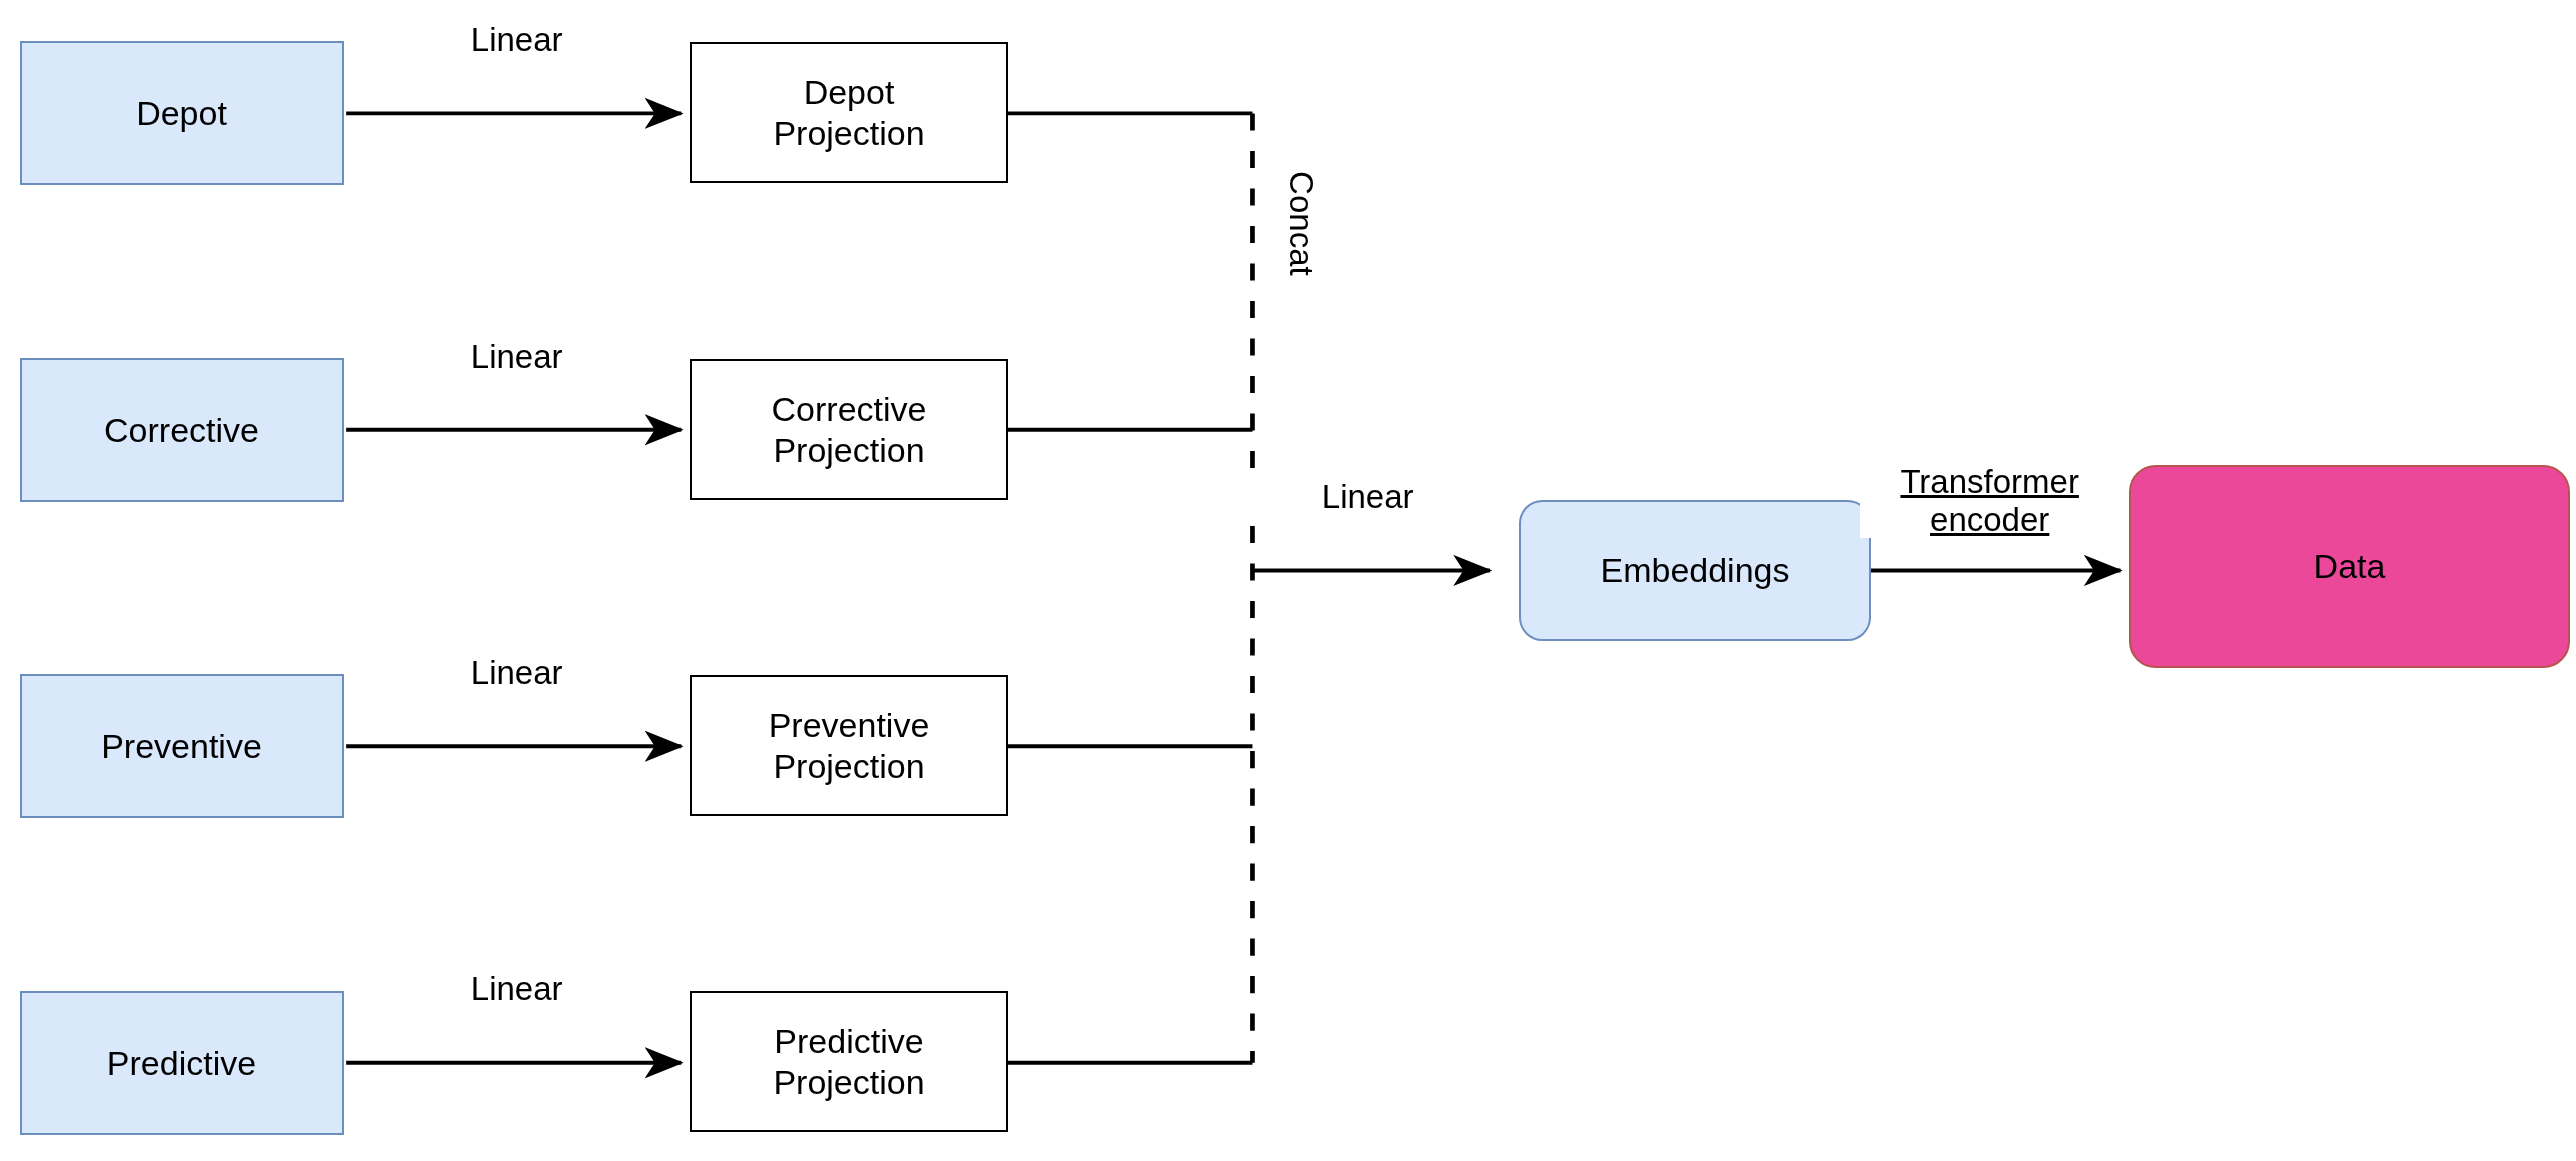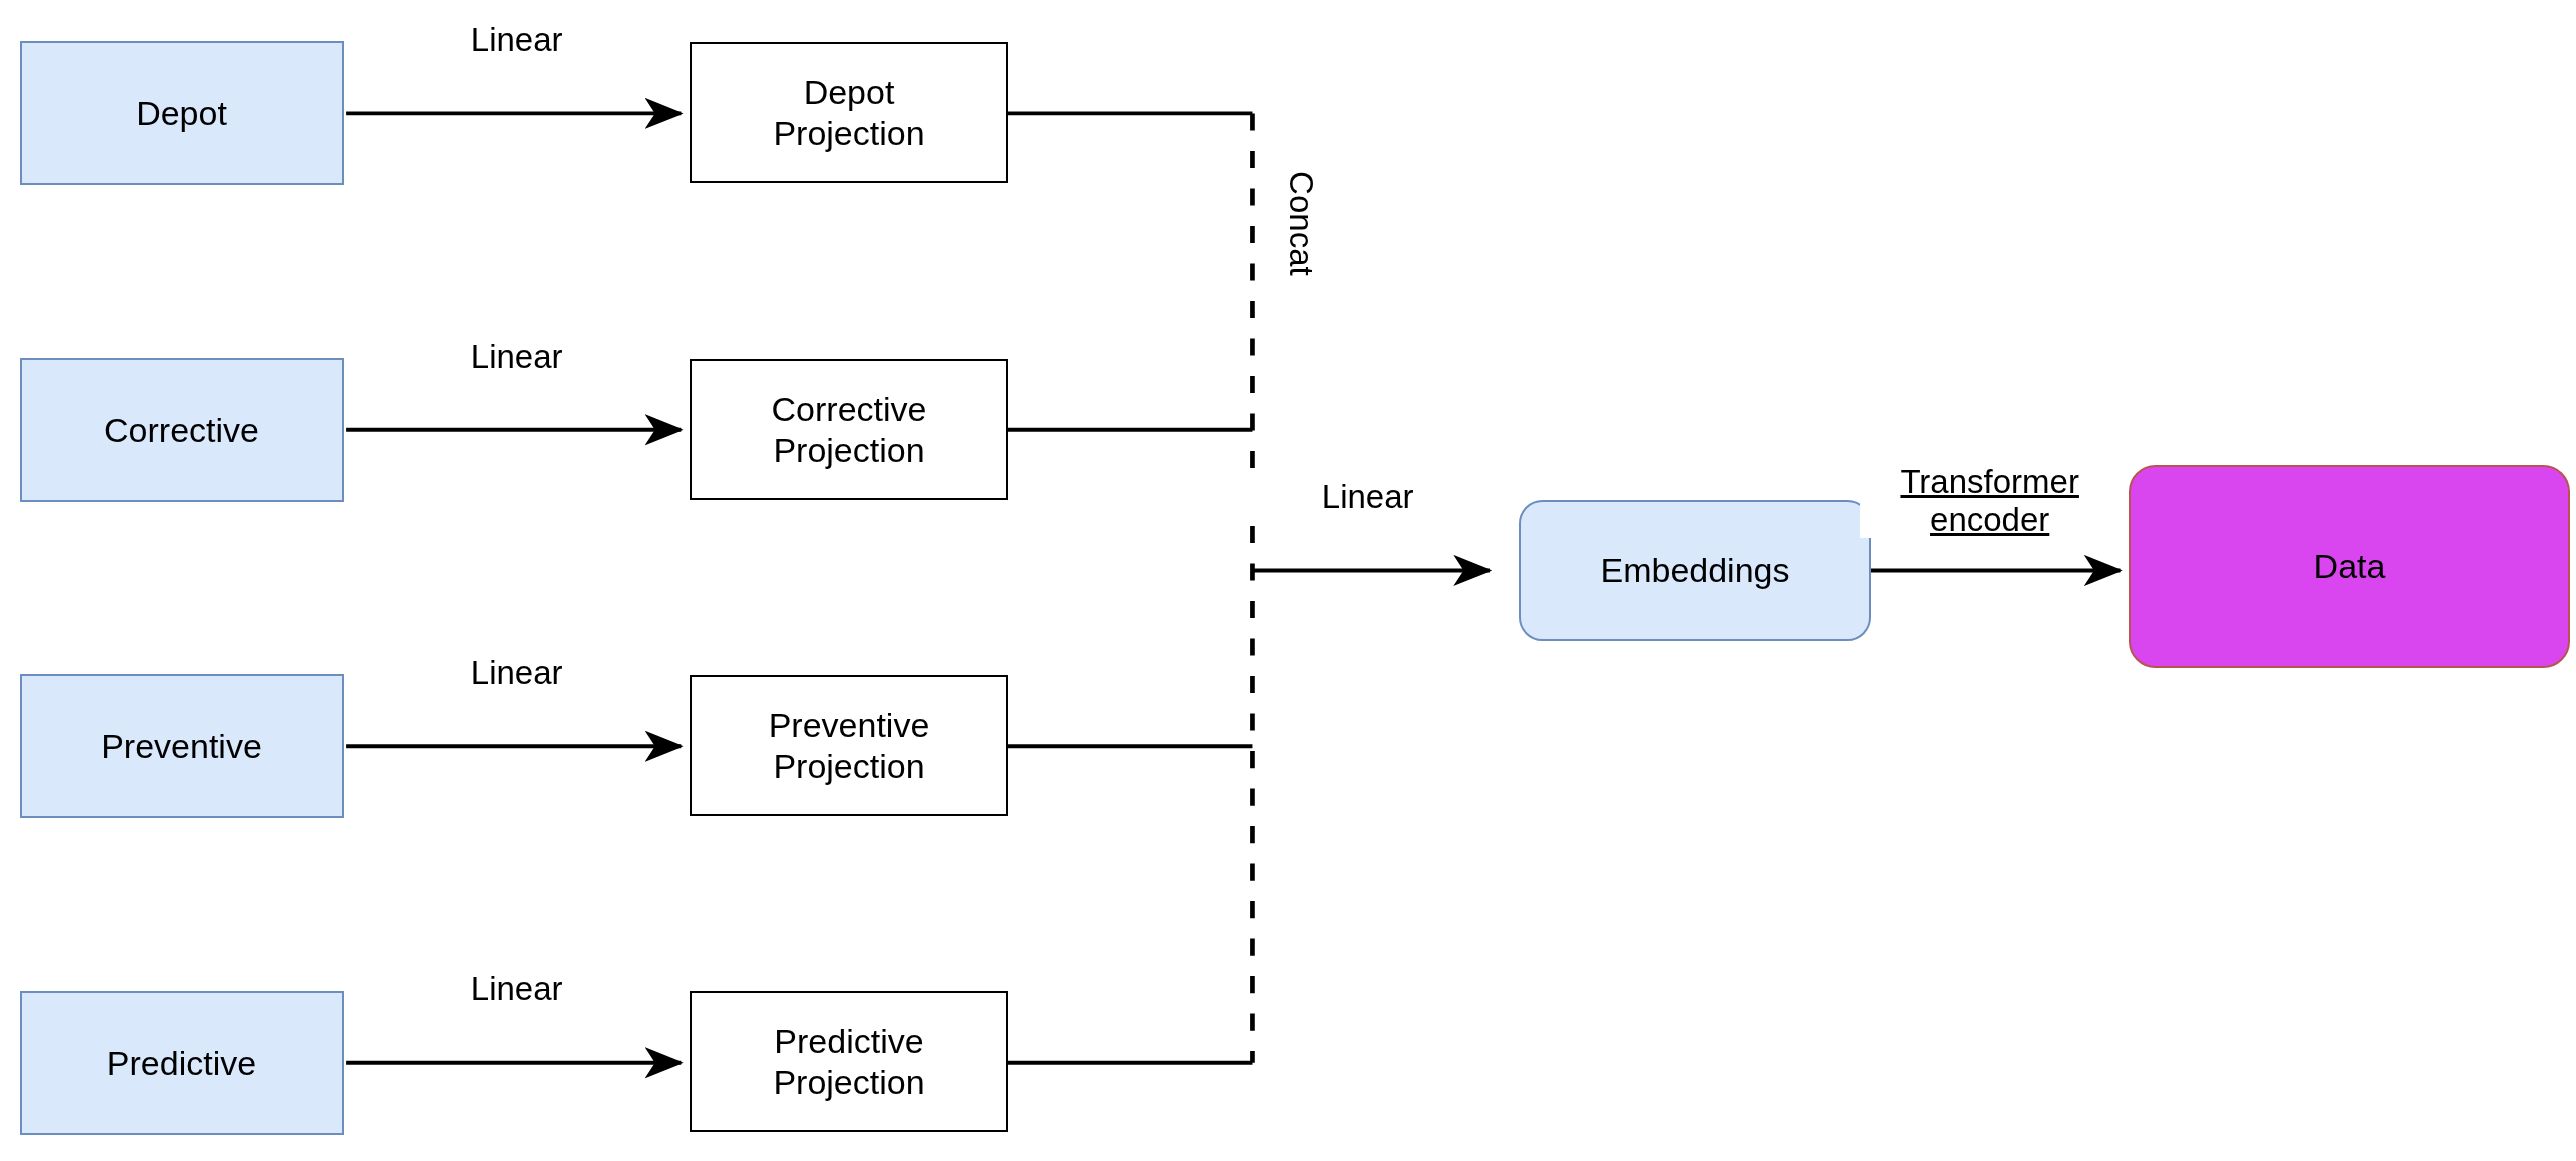--- a/index.html
+++ b/index.html
@@ -46,21 +46,21 @@
     border: 2.3px solid #000000;
     font-size: 34px;
   }
   .node-embeddings {
     background: #dae8fc;
     border: 2.3px solid #6c8ebf;
     border-radius: 23.4px;
     font-size: 34px;
   }
   .node-data {
-    background: #d946ef;
+    background: #ec4899;
     border: 2.3px solid #b85450;
     border-radius: 26.6px;
     font-size: 34px;
   }
   .edge-label {
     position: absolute;
     color: #000000;
     font-size: 33px;
     line-height: 1.14;
     text-align: center;

